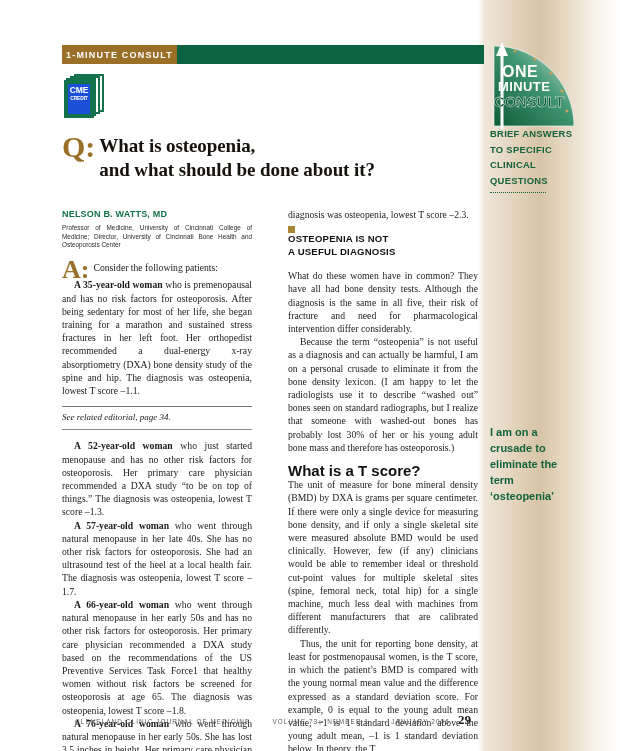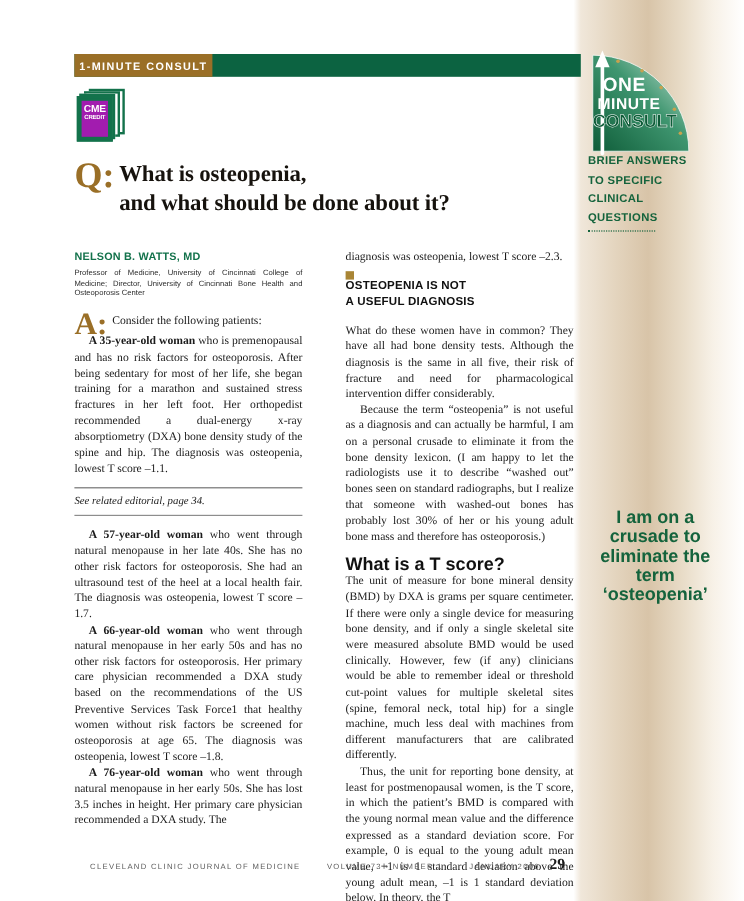--- a/index.html
+++ b/index.html
@@ -62,24 +62,23 @@
     border-top: 1.5px dotted #14633c;
   }
 
   .pullquote {
     position: absolute;
     left: 12px;
     top: 424px;
     width: 112px;
     font-family: "Liberation Sans", sans-serif;
     font-weight: bold;
-    font-size: 15px;
+    font-size: 11px;
     line-height: 16px;
     color: #14633c;
-    text-align: center;
   }
 
   
   .banner {
     position: absolute;
     left: 62px;
     top: 45px;
     width: 422px;
     height: 19px;
     background: #0c6341;
@@ -122,21 +121,21 @@
   .cme-c2 { left: 6px;  top: 2px; }
   .cme-c3 { left: 2px;  top: 4px; }
   .cme-front {
     left: 0px; top: 6px;
     background: #13724b;
     padding: 2px;
   }
   .cme-inner {
     width: 100%;
     height: 100%;
-    background: #a21caf;
+    background: #1d4ed8;
     box-sizing: border-box;
     display: flex;
     flex-direction: column;
     align-items: center;
     justify-content: flex-start;
     padding-top: 2px;
   }
   .cme-t1 {
     color: #ffffff;
     font-family: "Liberation Sans", sans-serif;
@@ -382,20 +381,23 @@
     </div>
   </div>
 
   <p class="body">
     <b>A 35-year-old woman</b><span> who is premenopausal and has no risk factors for osteoporosis. After being sedentary for most of her life, she began training for a marathon and sustained stress fractures in her left foot. Her orthopedist recommended a dual-energy x-ray absorptiometry (DXA) bone density study of the spine and hip. The diagnosis was osteopenia, lowest T score –1.1.</span>
   </p>
 
   <div class="editorial-note">See related editorial, page 34.</div>
 
   <p class="body">
+    <b>A 52-year-old woman</b><span> who just started menopause and has no other risk factors for osteoporosis. Her primary care physician recommended a DXA study “to be on top of things.” The diagnosis was osteopenia, lowest T score –1.3.</span>
+  </p>
+  <p class="body">
     <b>A 57-year-old woman</b><span> who went through natural menopause in her late 40s. She has no other risk factors for osteoporosis. She had an ultrasound test of the heel at a local health fair. The diagnosis was osteopenia, lowest T score –1.7.</span>
   </p>
   <p class="body">
     <b>A 66-year-old woman</b><span> who went through natural menopause in her early 50s and has no other risk factors for osteoporosis. Her primary care physician recommended a DXA study based on the recommendations of the US Preventive Services Task Force1 that healthy women without risk factors be screened for osteoporosis at age 65. The diagnosis was osteopenia, lowest T score –1.8.</span>
   </p>
   <p class="body">
     <b>A 76-year-old woman</b><span> who went through natural menopause in her early 50s. She has lost 3.5 inches in height. Her primary care physician recommended a DXA study. The</span>
   </p>
 
 </div>

